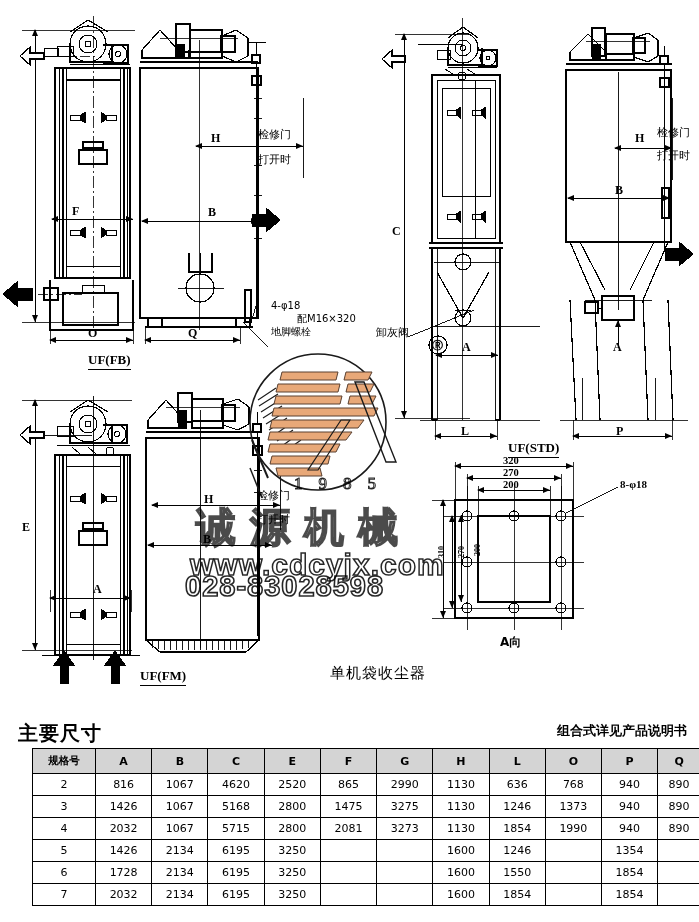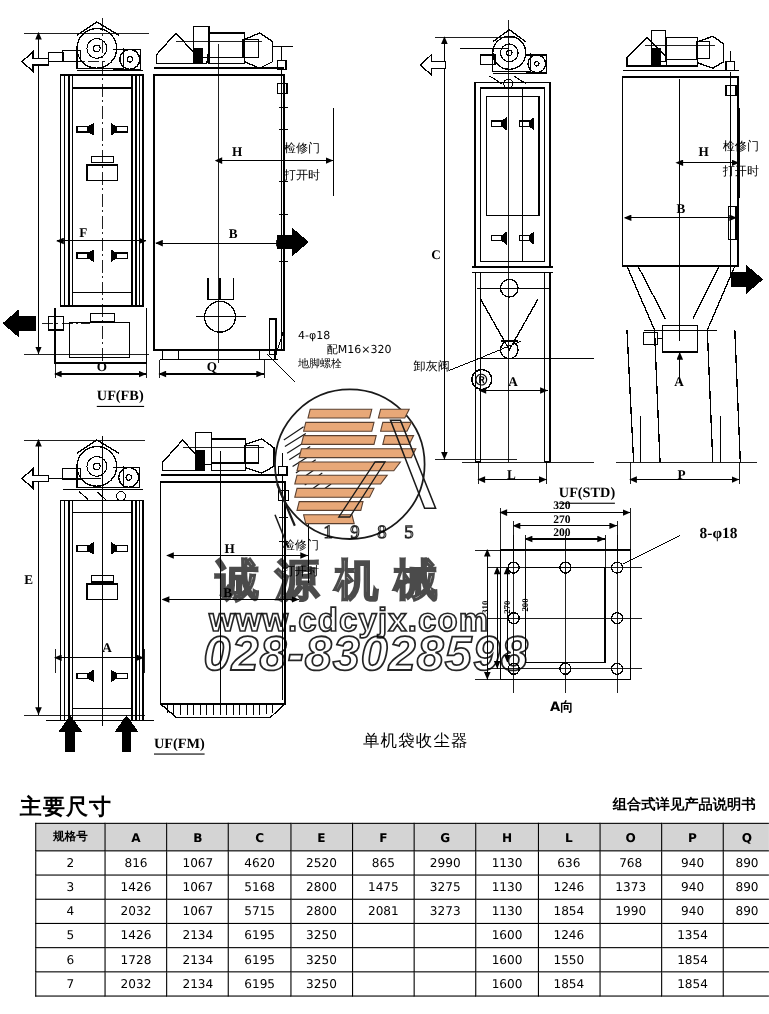--- a/index.html
+++ b/index.html
@@ -40,22 +40,22 @@
 
   
   .wm{position:absolute;pointer-events:none;}
   .wm-cn{left:196px;top:500px;font-family:"DejaVu Sans","Liberation Sans",sans-serif;
          font-size:40px;font-weight:700;letter-spacing:14px;
          color:transparent;-webkit-text-stroke:1.6px rgba(0,0,0,.80);opacity:.88;}
   .wm-url{left:190px;top:548px;font-family:"Liberation Sans",sans-serif;
           font-size:30px;font-weight:700;letter-spacing:1px;
           color:transparent;-webkit-text-stroke:1.5px rgba(0,0,0,.85);}
   .wm-tel{left:185px;top:570px;font-family:"Liberation Sans",sans-serif;
-          font-size:44px;font-weight:700;letter-spacing:1px;
-          color:transparent;font-style:italic;-webkit-text-stroke:1.6px rgba(0,0,0,.85);}
+          font-size:29px;font-weight:700;letter-spacing:1px;
+          color:transparent;-webkit-text-stroke:1.6px rgba(0,0,0,.85);}
   .wm-year{position:absolute;left:294px;top:474px;
            font-family:"Liberation Serif",serif;font-size:17px;font-weight:400;
            letter-spacing:16px;color:transparent;-webkit-text-stroke:1px rgba(0,0,0,.85);}
 </style>
 </head>
 <body>
 
 <div class="canvas">
 
 <svg class="draw" viewBox="0 0 699 922">
@@ -440,21 +440,21 @@
 <div class="lbl lbl-dim" style="left:93px;top:582px;">A</div>
 <div class="lbl lbl-dim" style="left:204px;top:492px;">H</div>
 <div class="lbl lbl-dim" style="left:203px;top:532px;">B</div>
 <div class="lbl lbl-cn" style="left:257px;top:488px;">检修门</div>
 <div class="lbl lbl-cn" style="left:257px;top:512px;">打开时</div>
 <div class="lbl lbl-view" style="left:140px;top:668px;">UF(FM)</div>
 
 <div class="lbl lbl-small" style="left:503px;top:455px;">320</div>
 <div class="lbl lbl-small" style="left:503px;top:467px;">270</div>
 <div class="lbl lbl-small" style="left:503px;top:479px;">200</div>
-<div class="lbl lbl-small" style="left:636px;top:478px;font-size:14px;">8-φ18</div>
+<div class="lbl lbl-small" style="left:620px;top:478px;font-size:11px;">8-φ18</div>
 <div class="lbl lbl-small" style="left:437px;top:558px;font-size:8px;transform:rotate(-90deg);transform-origin:left top;">310</div>
 <div class="lbl lbl-small" style="left:457px;top:558px;font-size:8px;transform:rotate(-90deg);transform-origin:left top;">270</div>
 <div class="lbl lbl-small" style="left:473px;top:556px;font-size:8px;transform:rotate(-90deg);transform-origin:left top;">200</div>
 <div class="lbl lbl-dim" style="left:500px;top:634px;font-family:'DejaVu Sans',sans-serif;font-size:12px;">A向</div>
 
 <div class="dwg-title">单机袋收尘器</div>
 
 <div class="wm wm-year">1985</div>
 <div class="wm wm-cn">诚源机械</div>
 <div class="wm wm-url">www.cdcyjx.com</div>

